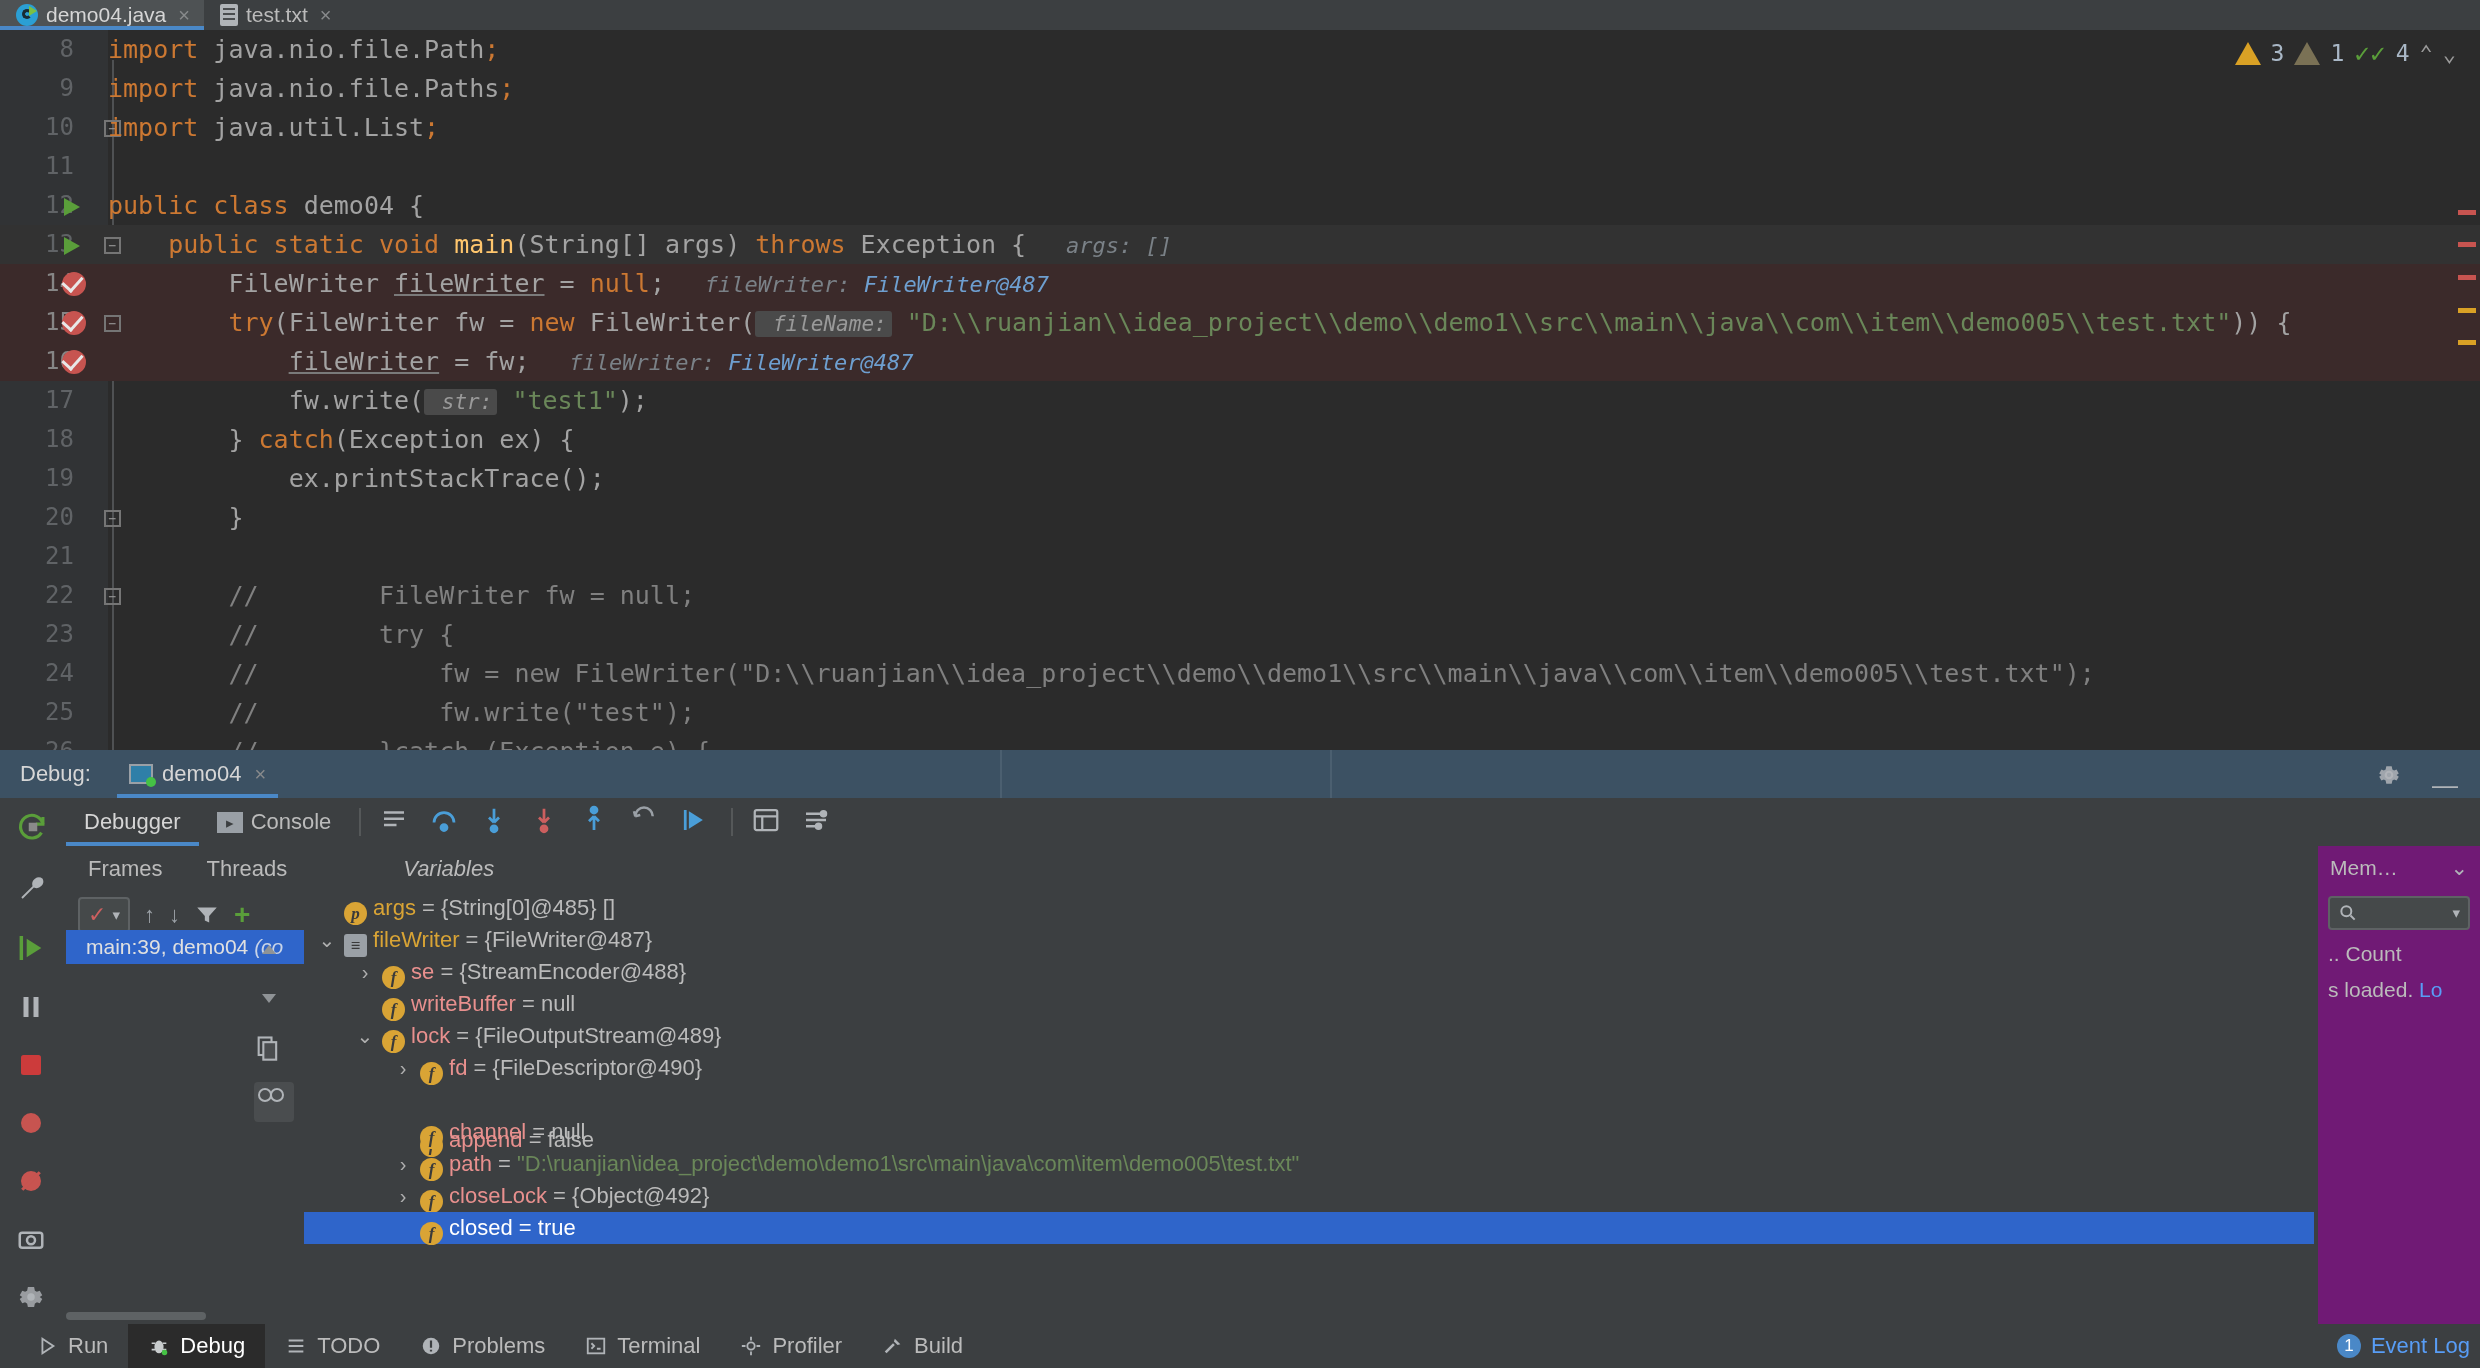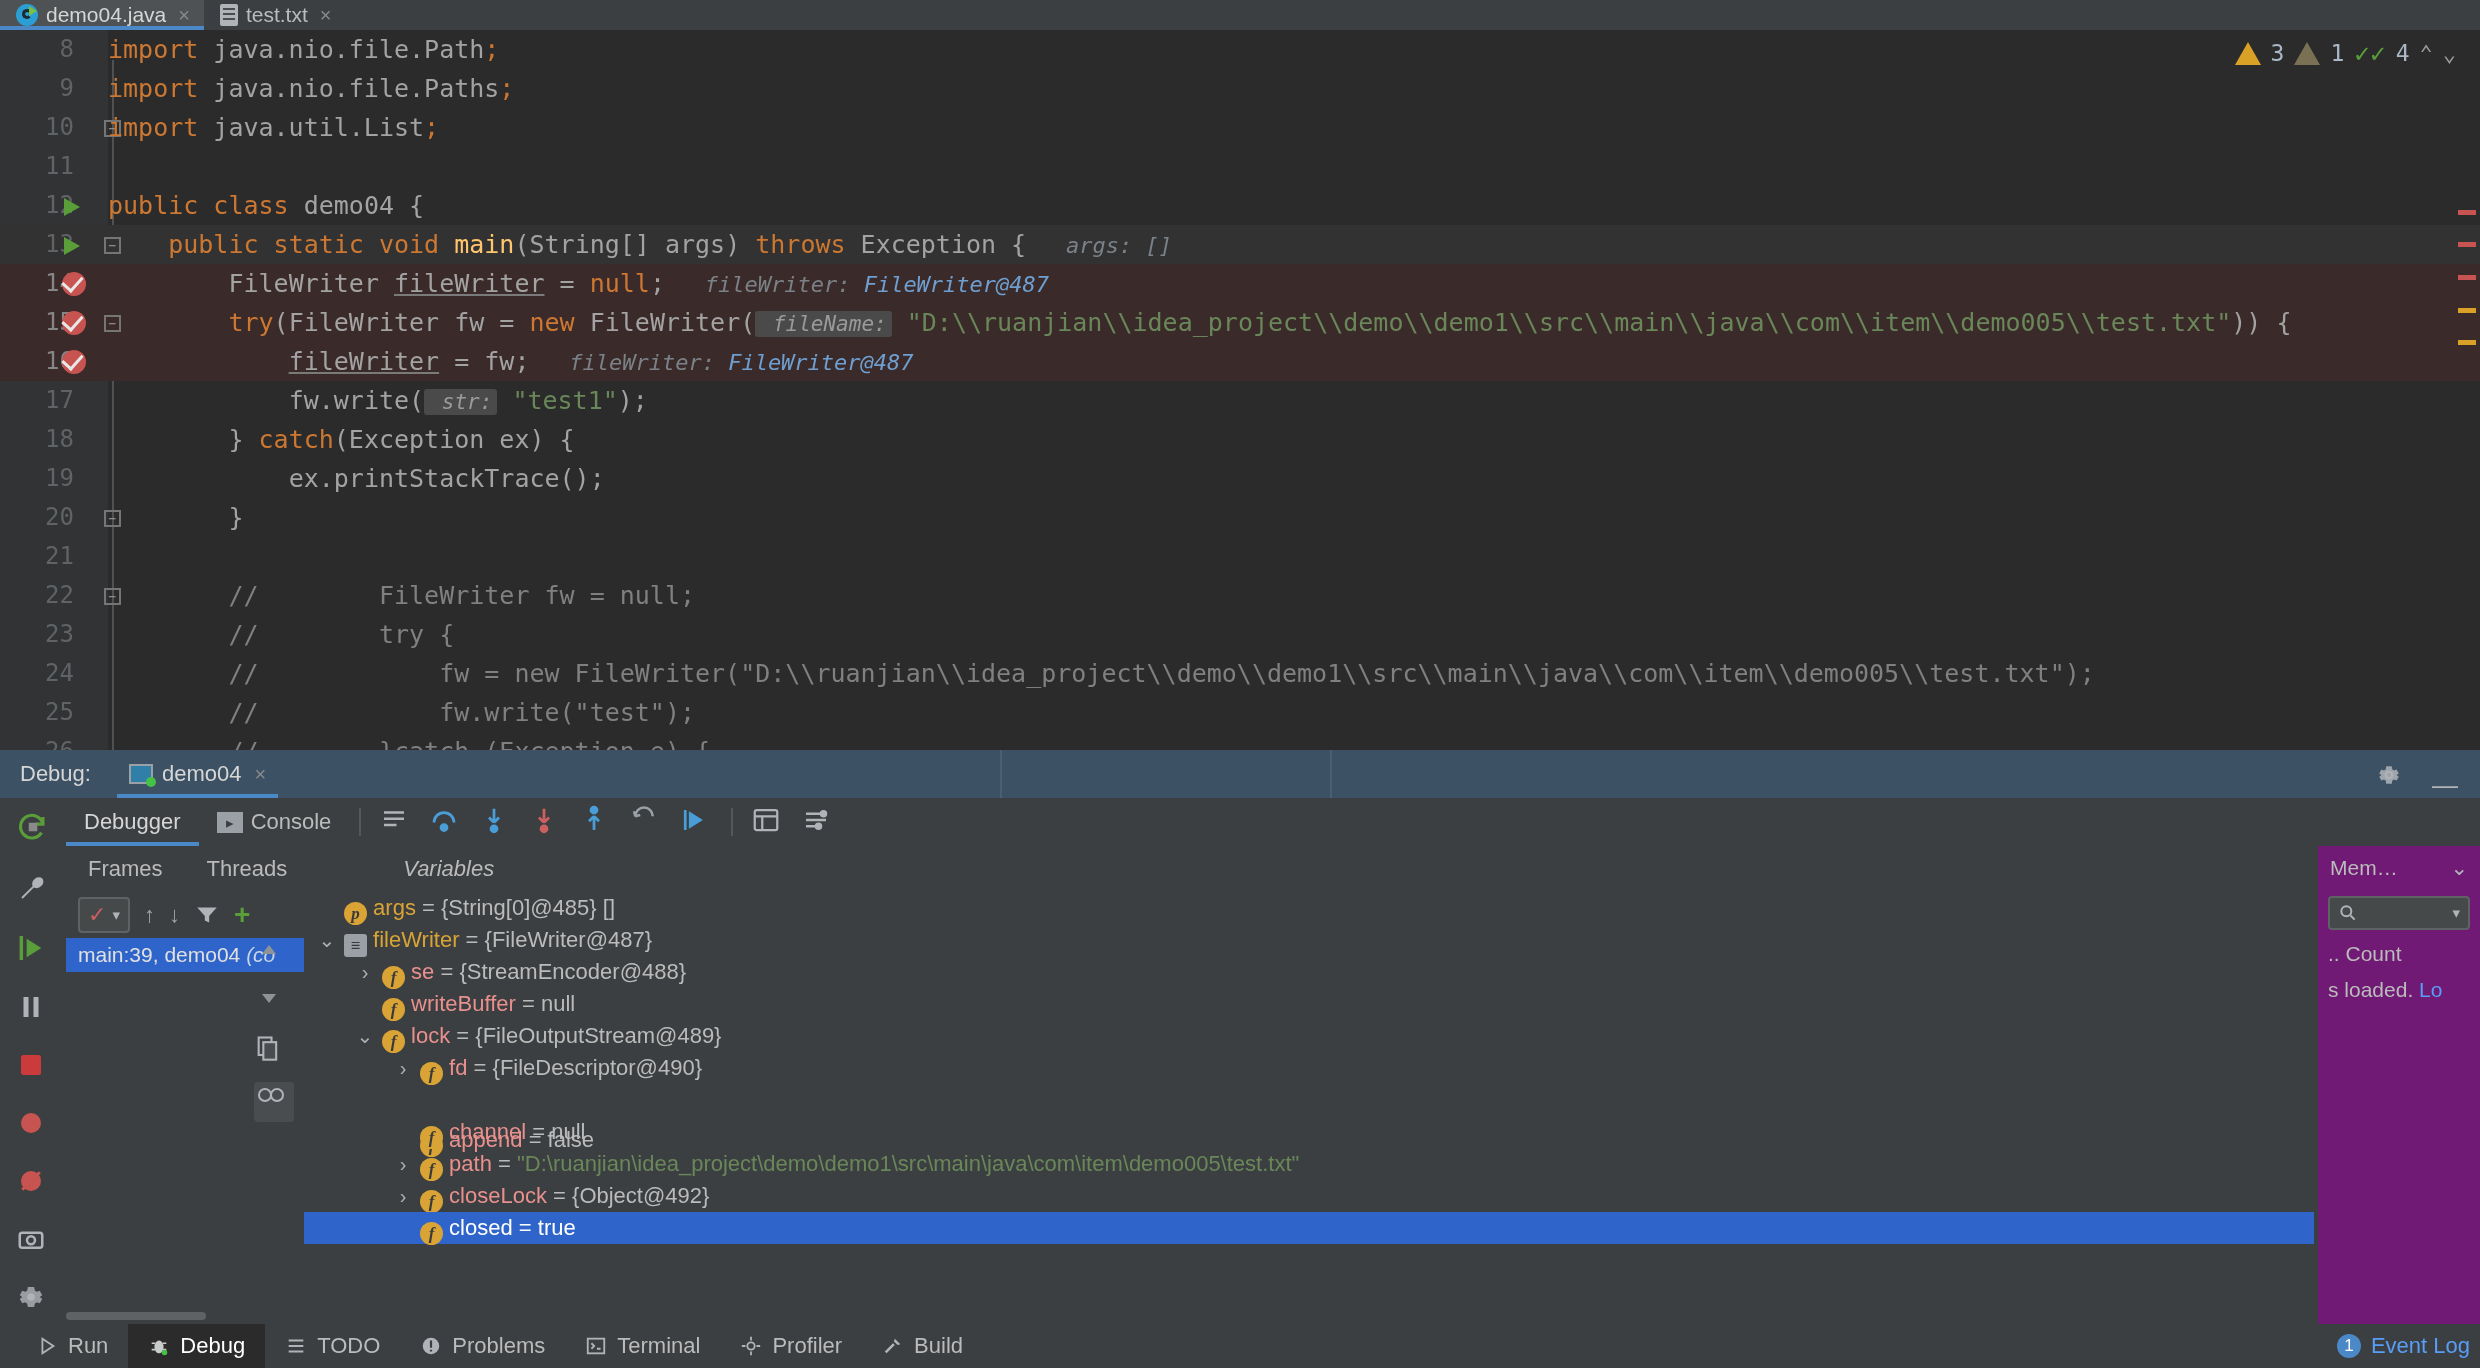--- a/index.html
+++ b/index.html
@@ -189,23 +189,23 @@
   .frame-toolbar {
     position: absolute; left: 0; top: 0; width: 238px; height: 46px;
     display: flex; align-items: center; gap: 14px; padding-left: 12px;
   }
   .thread-sel {
     display: flex; align-items: center; gap: 6px;
     border: 2px solid #5e6264; border-radius: 4px; padding: 3px 8px;
     background: #45494a;
   }
   .frame-item {
-    position: absolute; left: 0; top: 46px; width: 238px; height: 34px;
+    position: absolute; left: 0; top: 38px; width: 238px; height: 34px;
     background: #2f65ca; color: #e0e0e0; font-size: 21px;
-    line-height: 34px; padding-left: 12px; white-space: nowrap; overflow: hidden;
+    line-height: 34px; padding-left: 20px; white-space: nowrap; overflow: hidden;
   }
   .frame-item .loc { color: #c8d4e8; font-style: italic; }
 
   .vars-pane {
     position: absolute; left: 304px; top: 94px; width: 2010px; height: 432px;
     background: #3c3f41; overflow: hidden;
   }
   .vrow {
     position: relative; height: 32px; line-height: 32px;
     font-size: 22px; color: #bbbbbb; white-space: nowrap;

